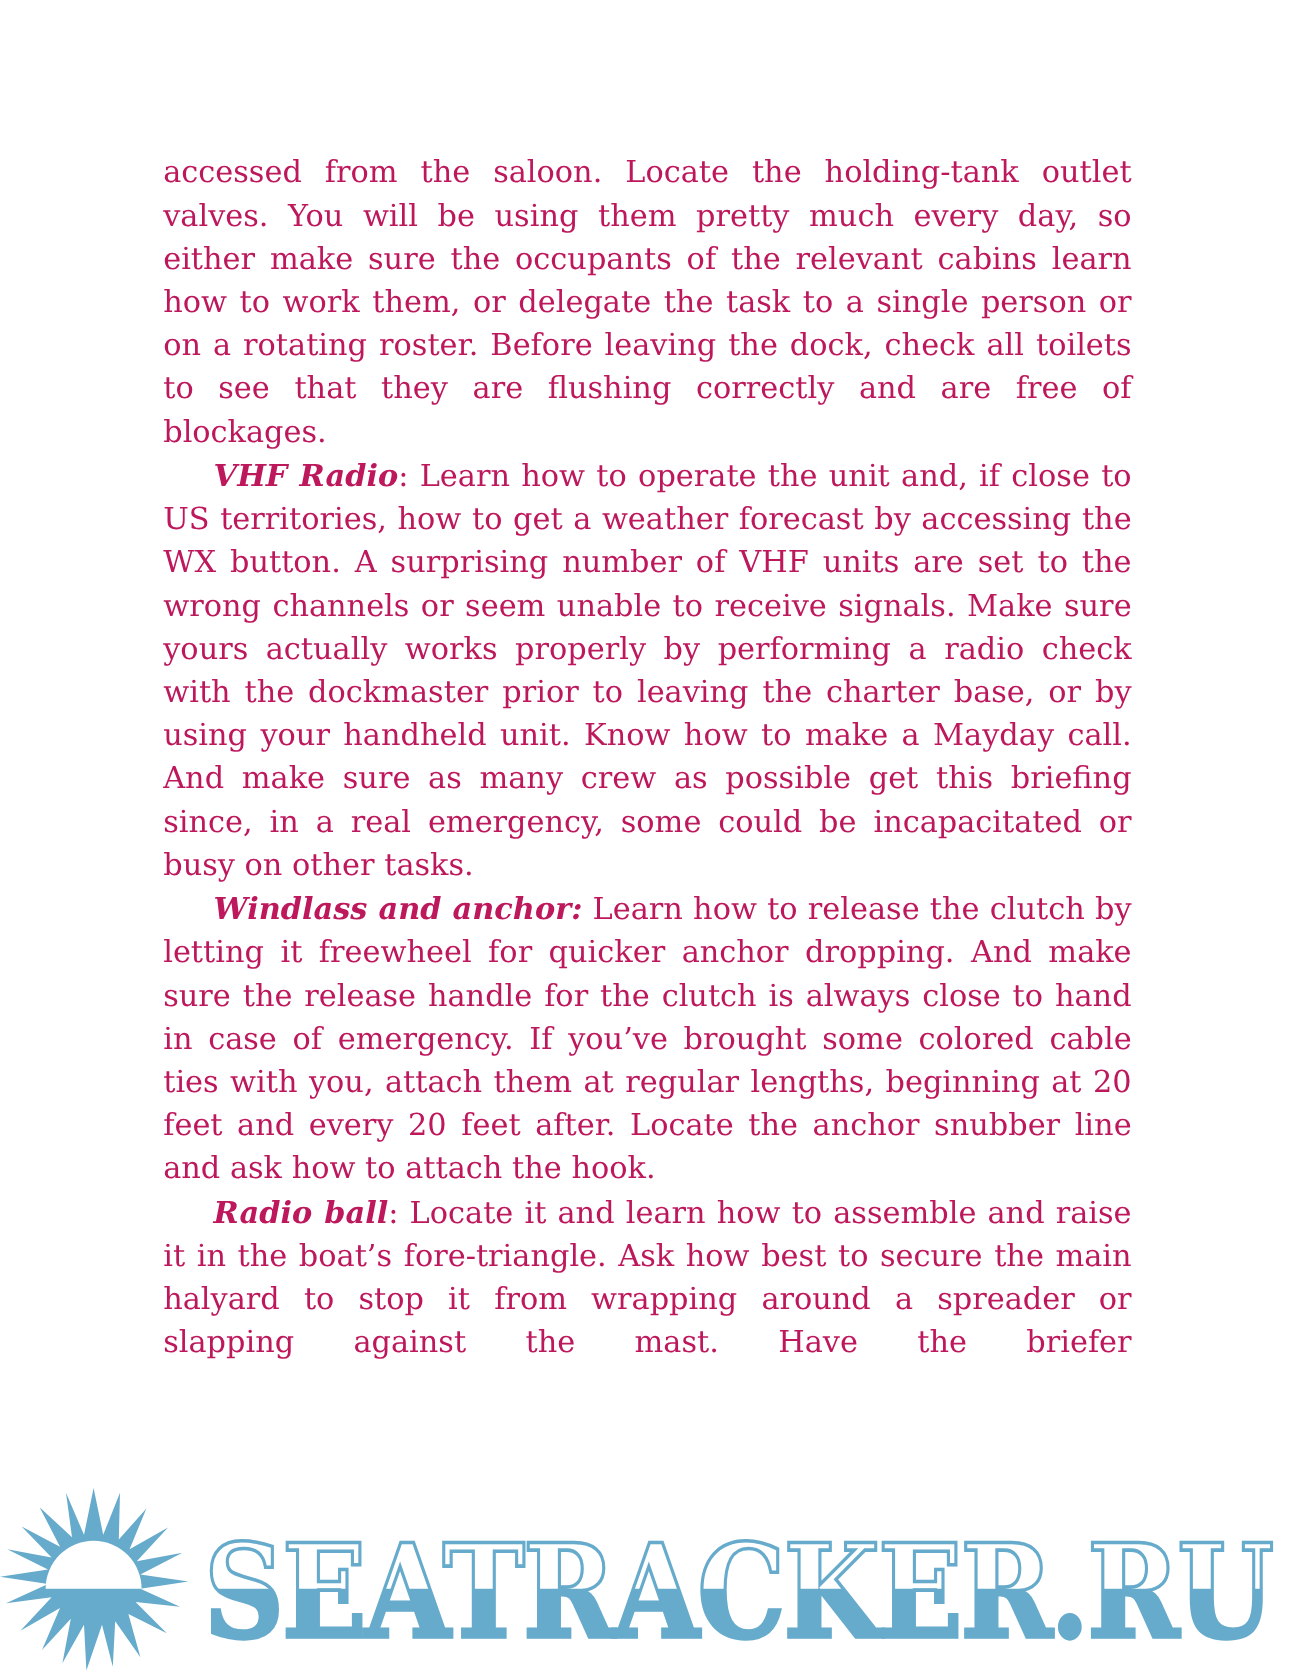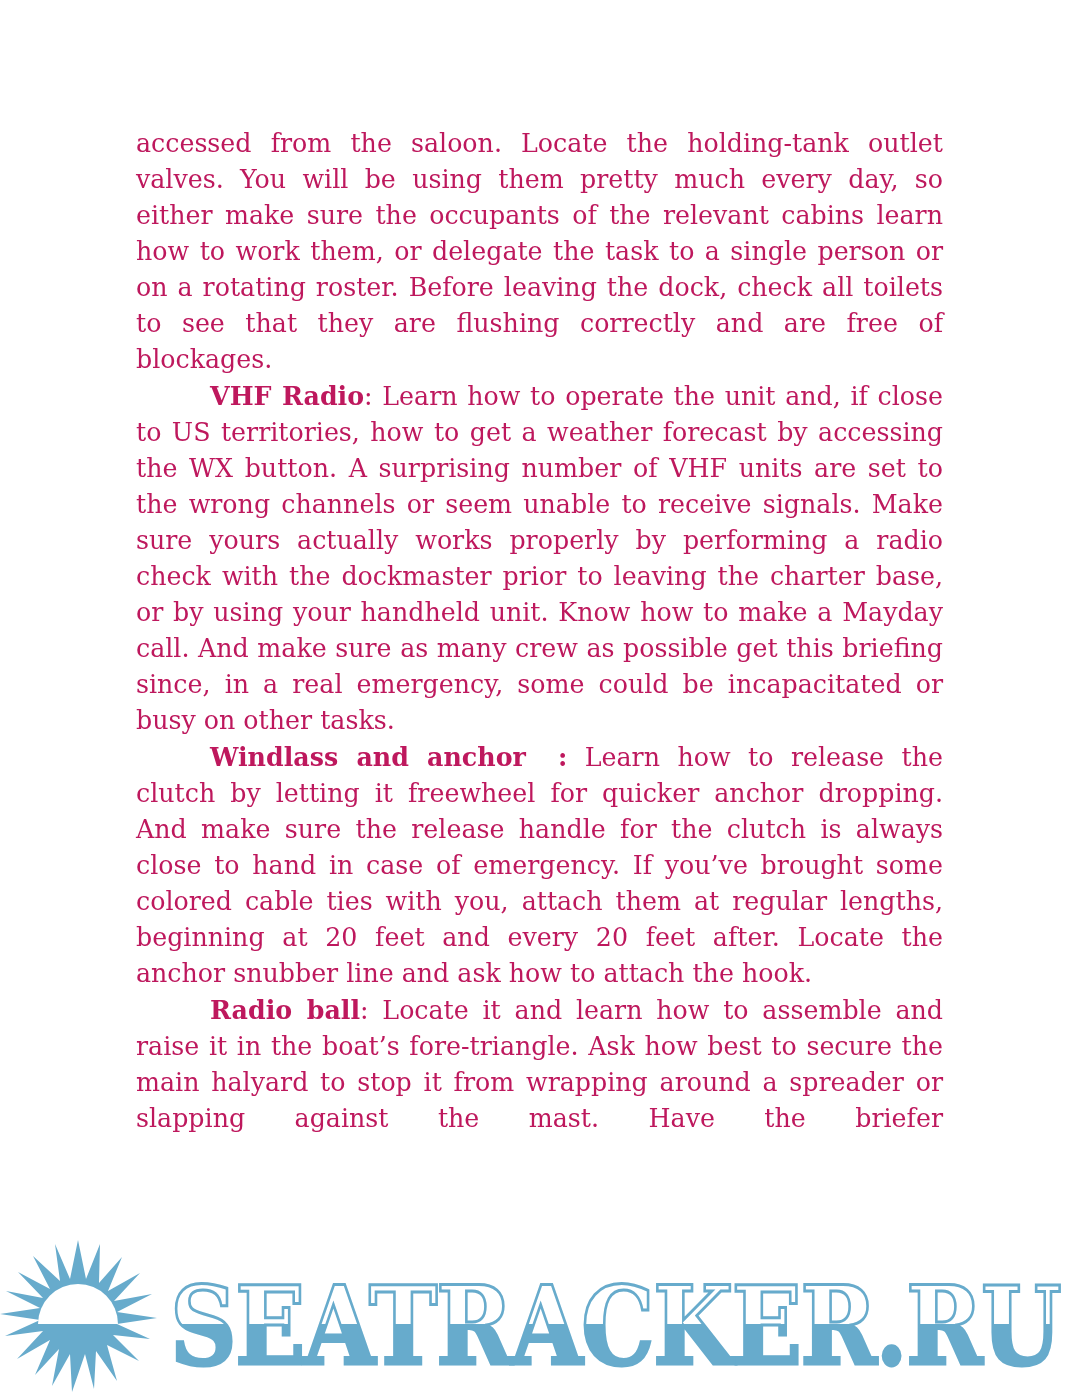--- a/index.html
+++ b/index.html
@@ -27,21 +27,21 @@
       margin: 0;
       text-align: justify;
       text-align-last: left;
       hyphens: none;
     }
     .page-text p.indent {
       text-indent: 42px;
     }
     .term {
       font-weight: bold;
-      margin-left: 32px;
+      font-style: italic;
     }
     .logo {
       position: absolute;
       left: 0;
       top: 1236px;
       width: 1080px;
       height: 161px;
     }
     .logo svg {
       display: block;

